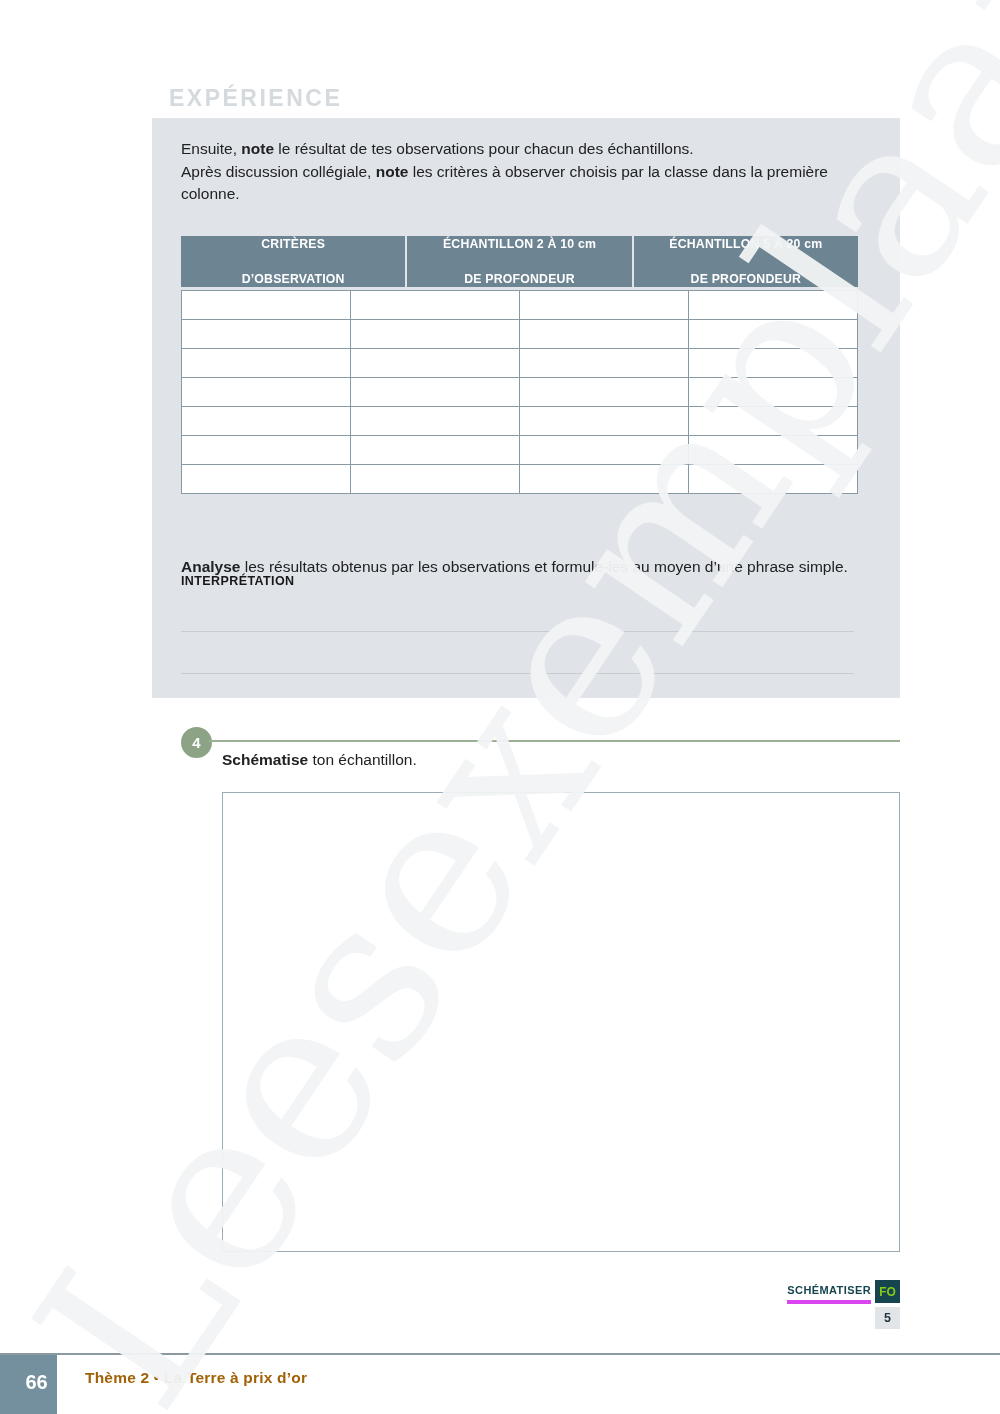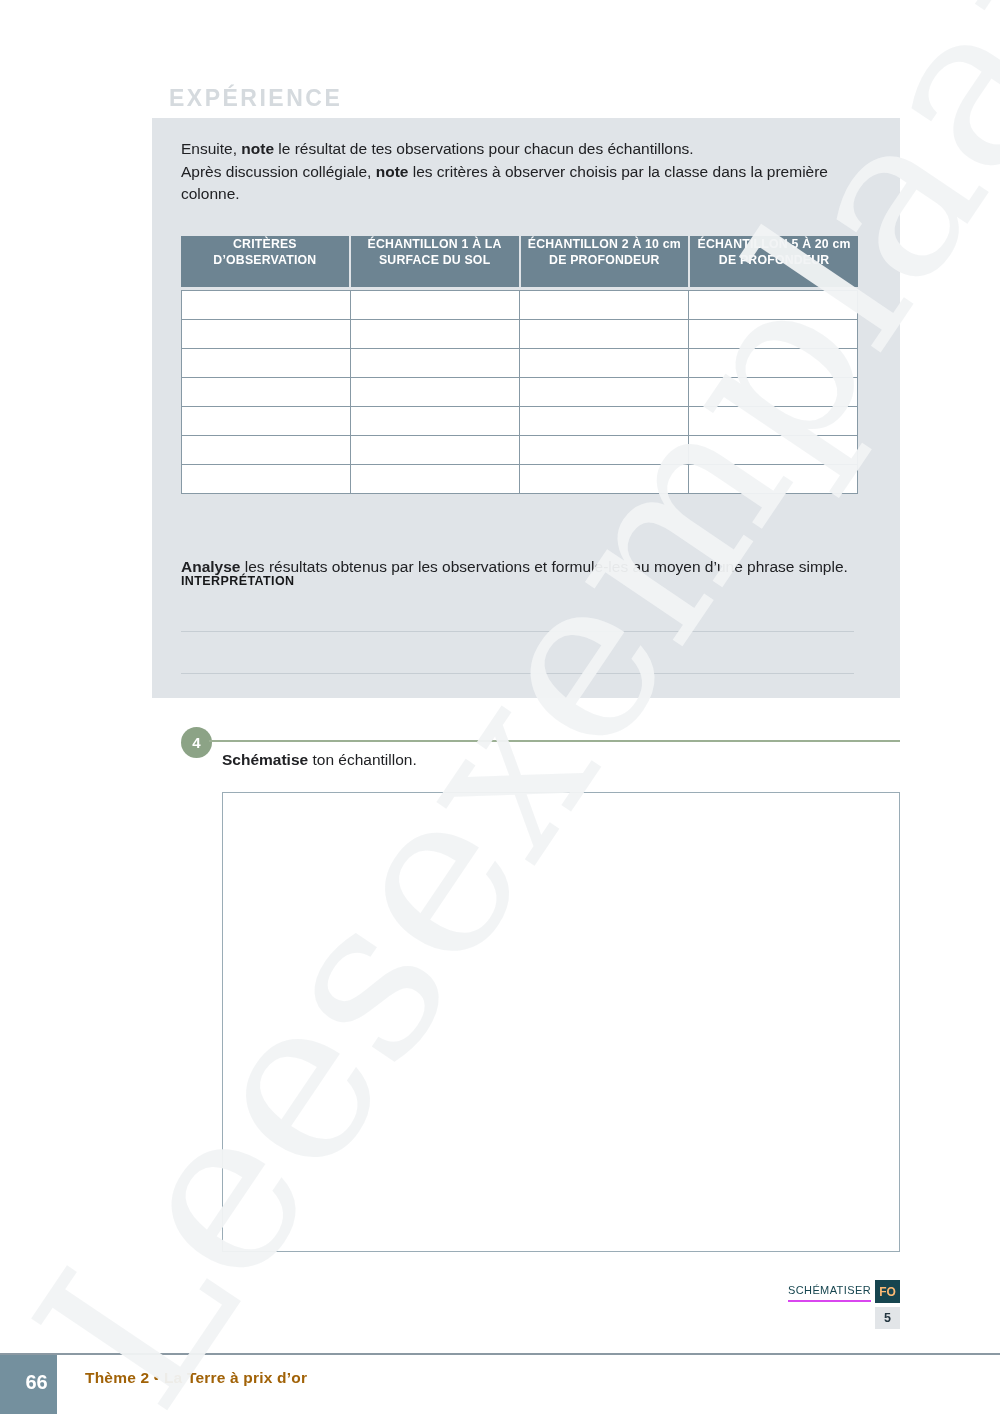--- a/index.html
+++ b/index.html
@@ -33,21 +33,21 @@
   }
   .intro p { margin:0; }
   .b { font-weight:bold; }
 
   
   .obs-table-wrap { position:absolute; left:29px; top:118px; width:677px; }
   .obs-header { display:flex; gap:2px; }
   .obs-header-cell {
     flex:1; height:51px; background:#6d8492;
     color:#ffffff; font-weight:bold; font-size:12.3px; line-height:16px;
-    text-align:center; display:flex; flex-direction:column; justify-content:flex-start;
+    text-align:center; display:flex; flex-direction:column; justify-content:space-between;
     letter-spacing:0.2px;
   }
   .obs-body { width:100%; border-collapse:collapse; margin-top:3px; background:#ffffff; }
   .obs-body td { border:1px solid #8799a5; height:29px; width:25%; }
 
   
   .interp-label {
     position:absolute; left:29px; top:421px;
     font-size:12.5px; font-weight:bold; letter-spacing:0.4px; color:#17181a;margin-top:35px;
   }
@@ -76,28 +76,28 @@
   }
   .draw-box {
     position:absolute; left:222px; top:792px;
     width:678px; height:460px;
     background:#ffffff; border:1px solid #9aacb6;
   }
 
   
   .badge-action {
     position:absolute; top:1284px; right:129px;
-    font-size:11px; font-weight:normal; letter-spacing:0.4px;
+    font-size:11px; font-weight:bold; letter-spacing:0.4px;
     color:#16454f; padding-bottom:4px;
-    border-bottom:2px solid #d946ef;
+    border-bottom:4px solid #d946ef;
   }
   .badge-code {
     position:absolute; left:875px; top:1280px;
     width:25px; height:23px; background:#16454f;
-    color:#fdba74; font-size:12px; font-weight:bold;
+    color:#84cc16; font-size:12px; font-weight:bold;
     display:flex; align-items:center; justify-content:center;
   }
   .badge-number {
     position:absolute; left:875px; top:1307px;
     width:25px; height:22px; background:#e2e5e8;
     color:#243640; font-size:12.5px; font-weight:bold;
     display:flex; align-items:center; justify-content:center;
   }
 
   
@@ -141,24 +141,20 @@
     <div class="intro">
       <p><span>Ensuite, </span><span class="b">note</span><span> le résultat de tes observations pour chacun des échantillons.</span></p>
       <p><span>Après discussion collégiale, </span><span class="b">note</span><span> les critères à observer choisis par la classe dans la première colonne.</span></p>
     </div>
 
     <div class="obs-table-wrap">
       <div class="obs-header">
         <div class="obs-header-cell">
           <span>CRITÈRES</span>
           <span>D’OBSERVATION</span>
-        </div>
-        <div class="obs-header-cell">
-          <span>ÉCHANTILLON 1 À LA</span>
-          <span>SURFACE DU SOL</span>
         </div>
         <div class="obs-header-cell">
           <span>ÉCHANTILLON 2 À 10 cm</span>
           <span>DE PROFONDEUR</span>
         </div>
         <div class="obs-header-cell">
           <span>ÉCHANTILLON 5 À 20 cm</span>
           <span>DE PROFONDEUR</span>
         </div>
       </div>

